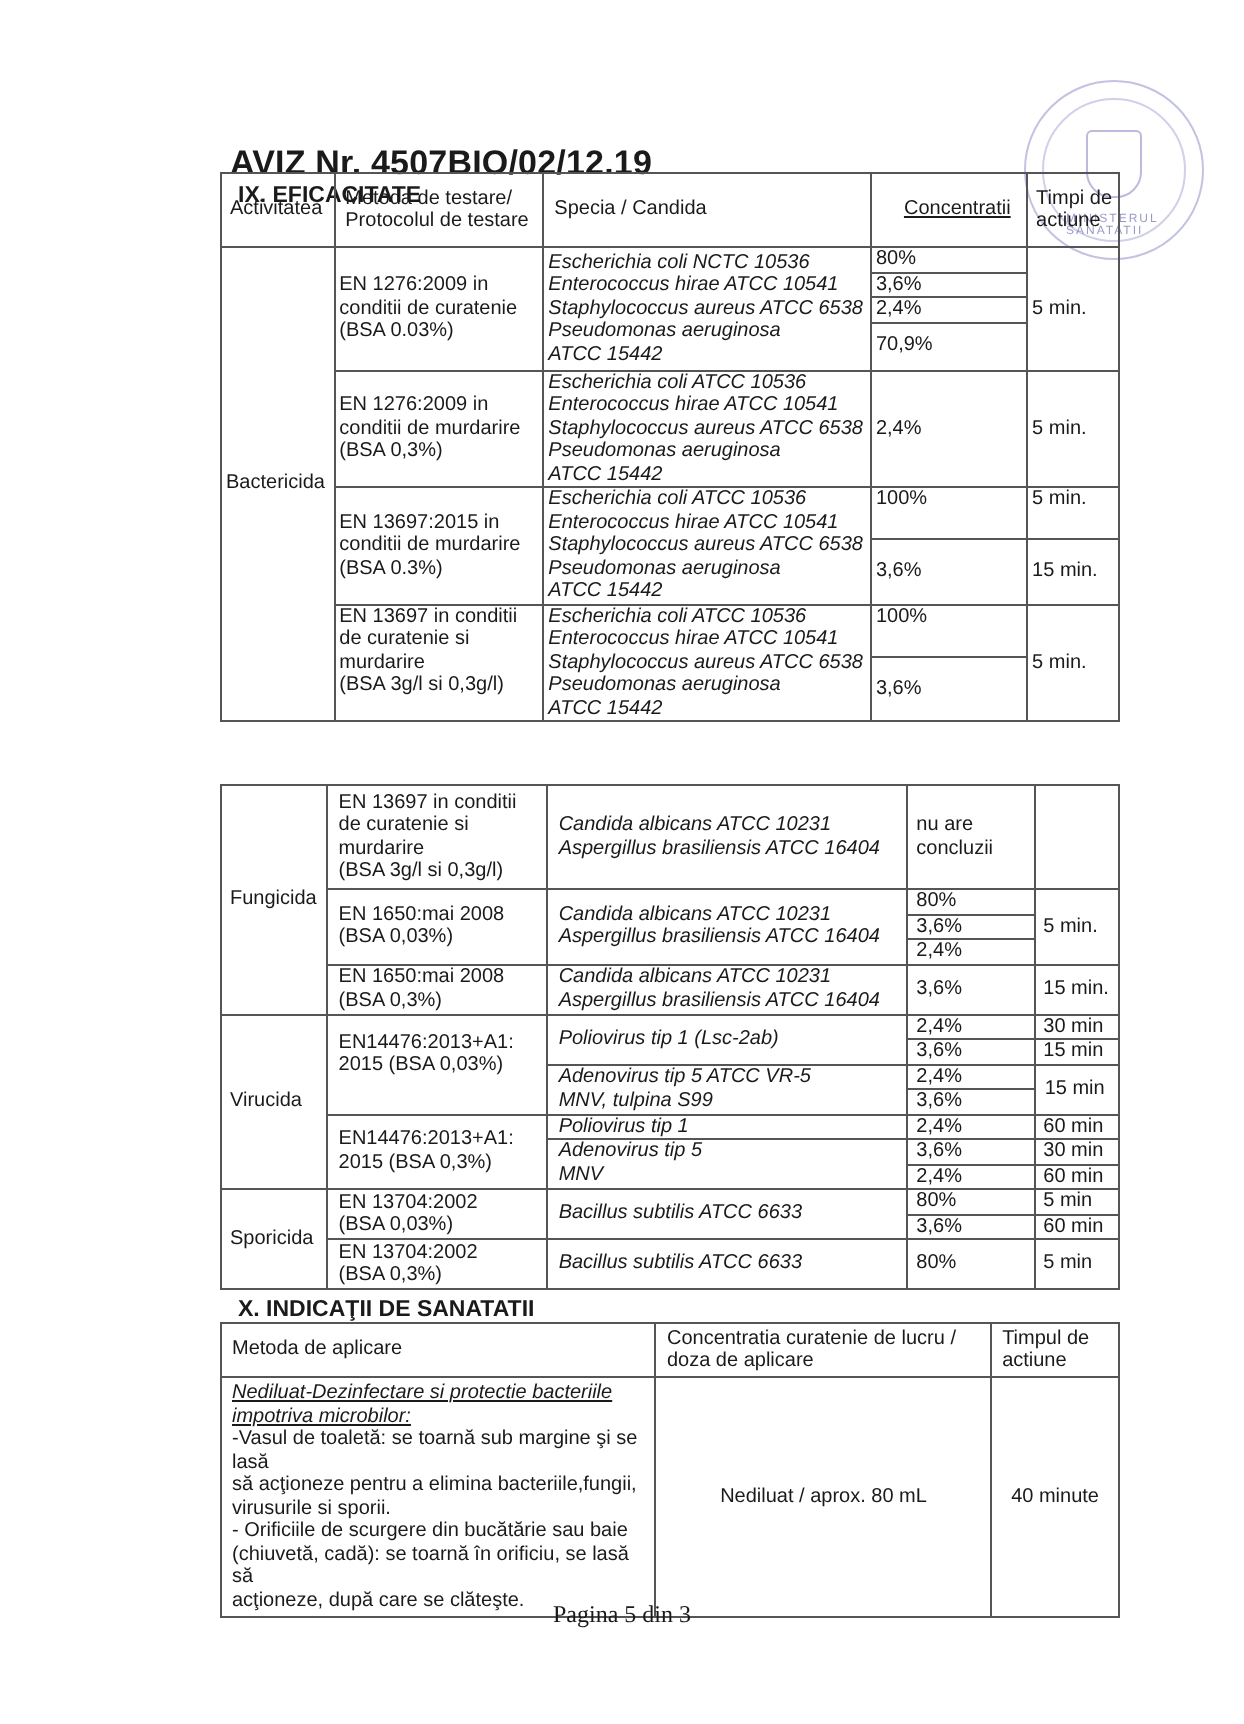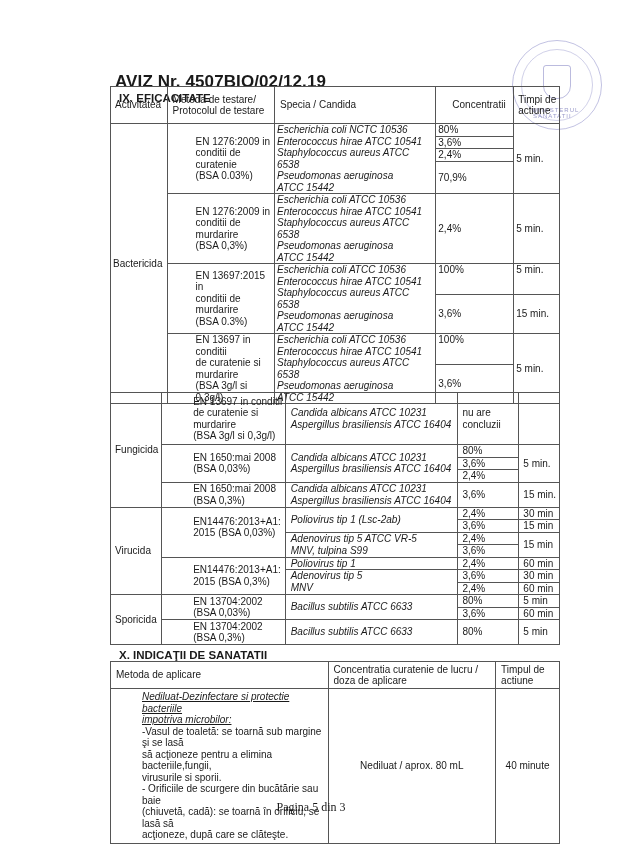--- a/index.html
+++ b/index.html
@@ -16,26 +16,26 @@
   .stamp .crest { position:absolute; left:30px; top:24px; width:26px; height:32px;
            border:1px solid rgba(120,120,190,0.5); border-radius:3px 3px 13px 13px; }
   .stamp .stamp-text { position:absolute; left:20px; top:66px; font-size:6px; color:rgba(110,110,180,0.7); letter-spacing:1px; }
 
   table { border-collapse:collapse; position:absolute; font-size:10px; line-height:11.5px; }
   td, th { border:1px solid #555; padding:0 2px; vertical-align:middle; font-weight:normal; text-align:left; }
   #t-eff { left:110px; top:86px; width:450px; }
   #t-eff .c-act { width:50px; padding-left:4px; }
   #t-eff .c-met { width:104px; padding-left:5px; }
   #t-eff .c-sp  { width:170px; padding-left:5px; }
-  #t-eff .c-con { width:60px; padding-left:16px; }
+  #t-eff .c-con { width:60px; padding-left:16px;text-decoration:underline; }
   #t-eff .c-tim { width:40px; padding-left:4px; }
   #t-eff thead th { height:36px; }
   .sp { font-style:italic; }
   .species-line { display:block; }
-  .met-line { display:block;margin-left:26px; }
+  .met-line { display:block; }
   td.center { text-align:center; padding-left:0; }
 
   #t-use { left:110px; top:661px; width:450px; font-size:10px; }
   #t-use th { height:26px; padding-left:5px; }
   #t-use td { padding:2px 5px; }
   .u-under { text-decoration:underline; font-style:italic; }
   .footer { position:absolute; left:0; width:622px; top:800px; text-align:center;
             font-family:"Liberation Serif", serif; font-size:12px; }
 </style>
 </head>

